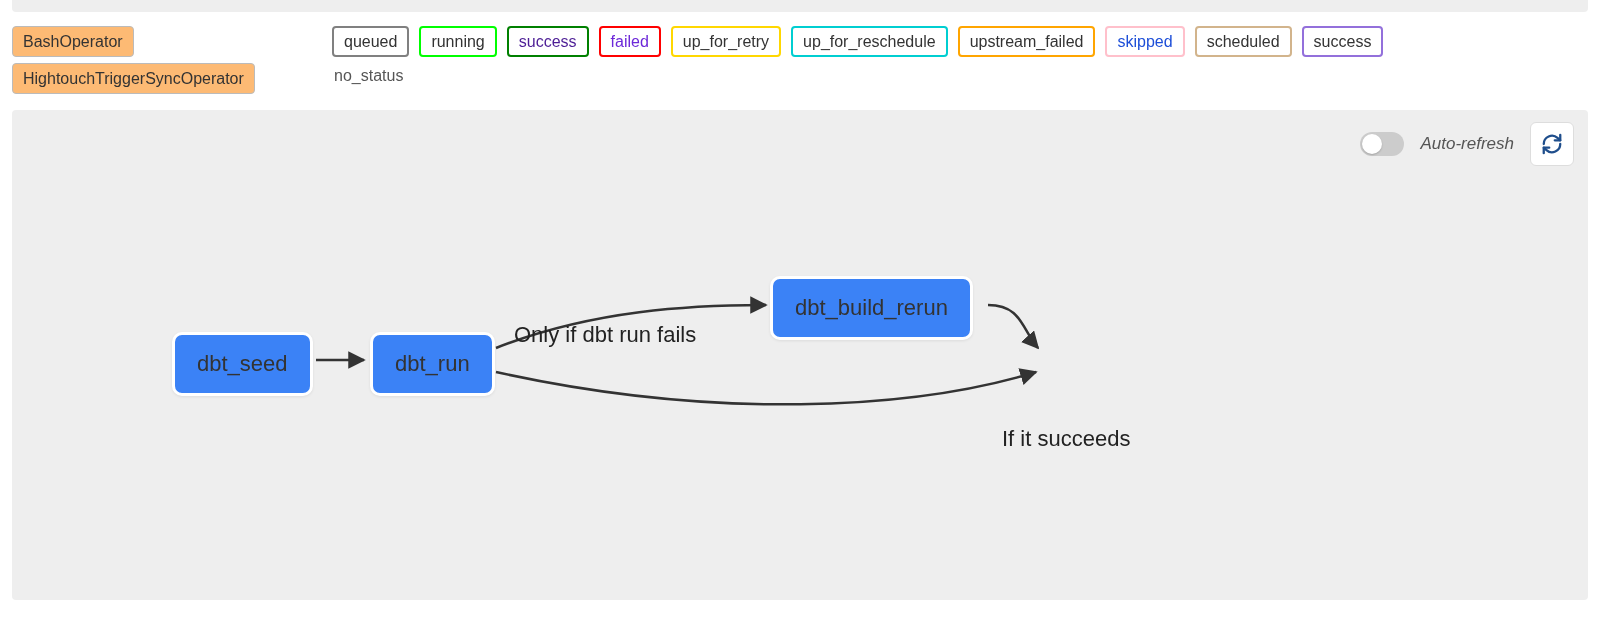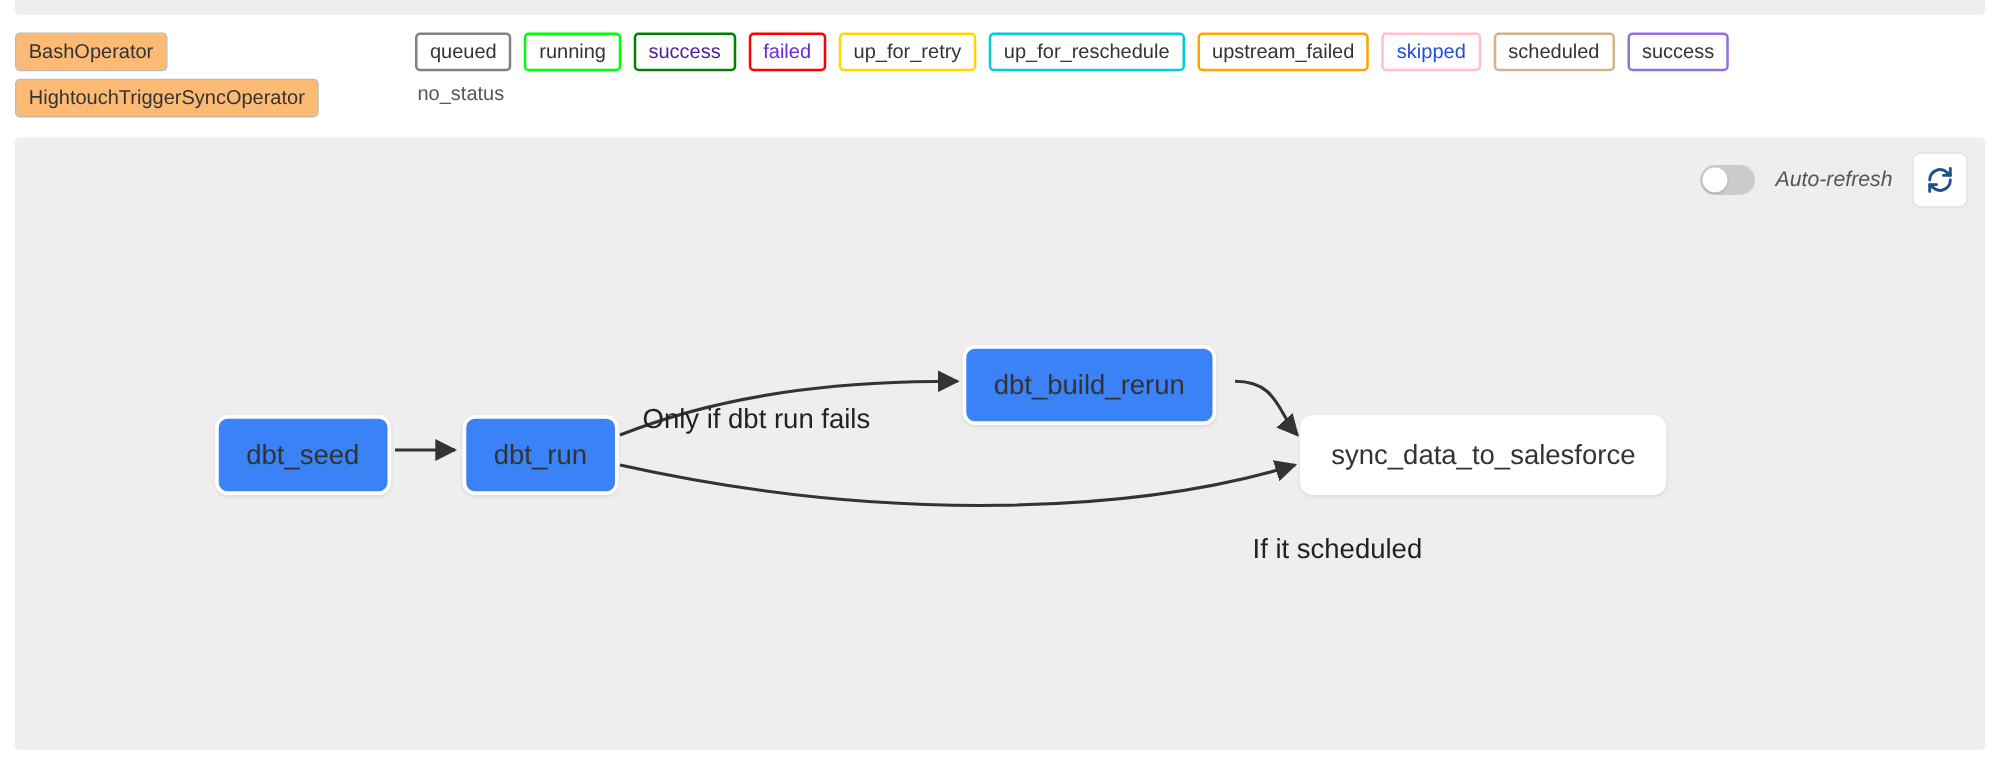--- a/index.html
+++ b/index.html
@@ -186,17 +186,16 @@
     <path d="M 484 238 C 580 200, 680 195, 754 195" stroke="#333" stroke-width="2.5" fill="none" marker-end="url(#arrow)"></path>
 
     <path d="M 976 195 C 1010 195, 1010 220, 1026 238" stroke="#333" stroke-width="2.5" fill="none" marker-end="url(#arrow)"></path>
 
     <path d="M 484 262 C 700 310, 900 300, 1024 262" stroke="#333" stroke-width="2.5" fill="none" marker-end="url(#arrow)"></path>
   </svg>
 
   <div class="node node-bash" style="left:160px; top:222px;">dbt_seed</div>
   <div class="node node-bash" style="left:358px; top:222px;">dbt_run</div>
   <div class="node node-bash" style="left:758px; top:166px;">dbt_build_rerun</div>
-  <div class="node node-hightouch" style="left:1028px; top:222px;">sync_data_to_salesforce</div>
 
   <div class="annotation" style="left:502px; top:212px;">Only if dbt run fails</div>
-  <div class="annotation" style="left:990px; top:316px;">If it scheduled</div>
+  <div class="annotation" style="left:990px; top:316px;">If it succeeds</div>
 </div>
 
 </body></html>

